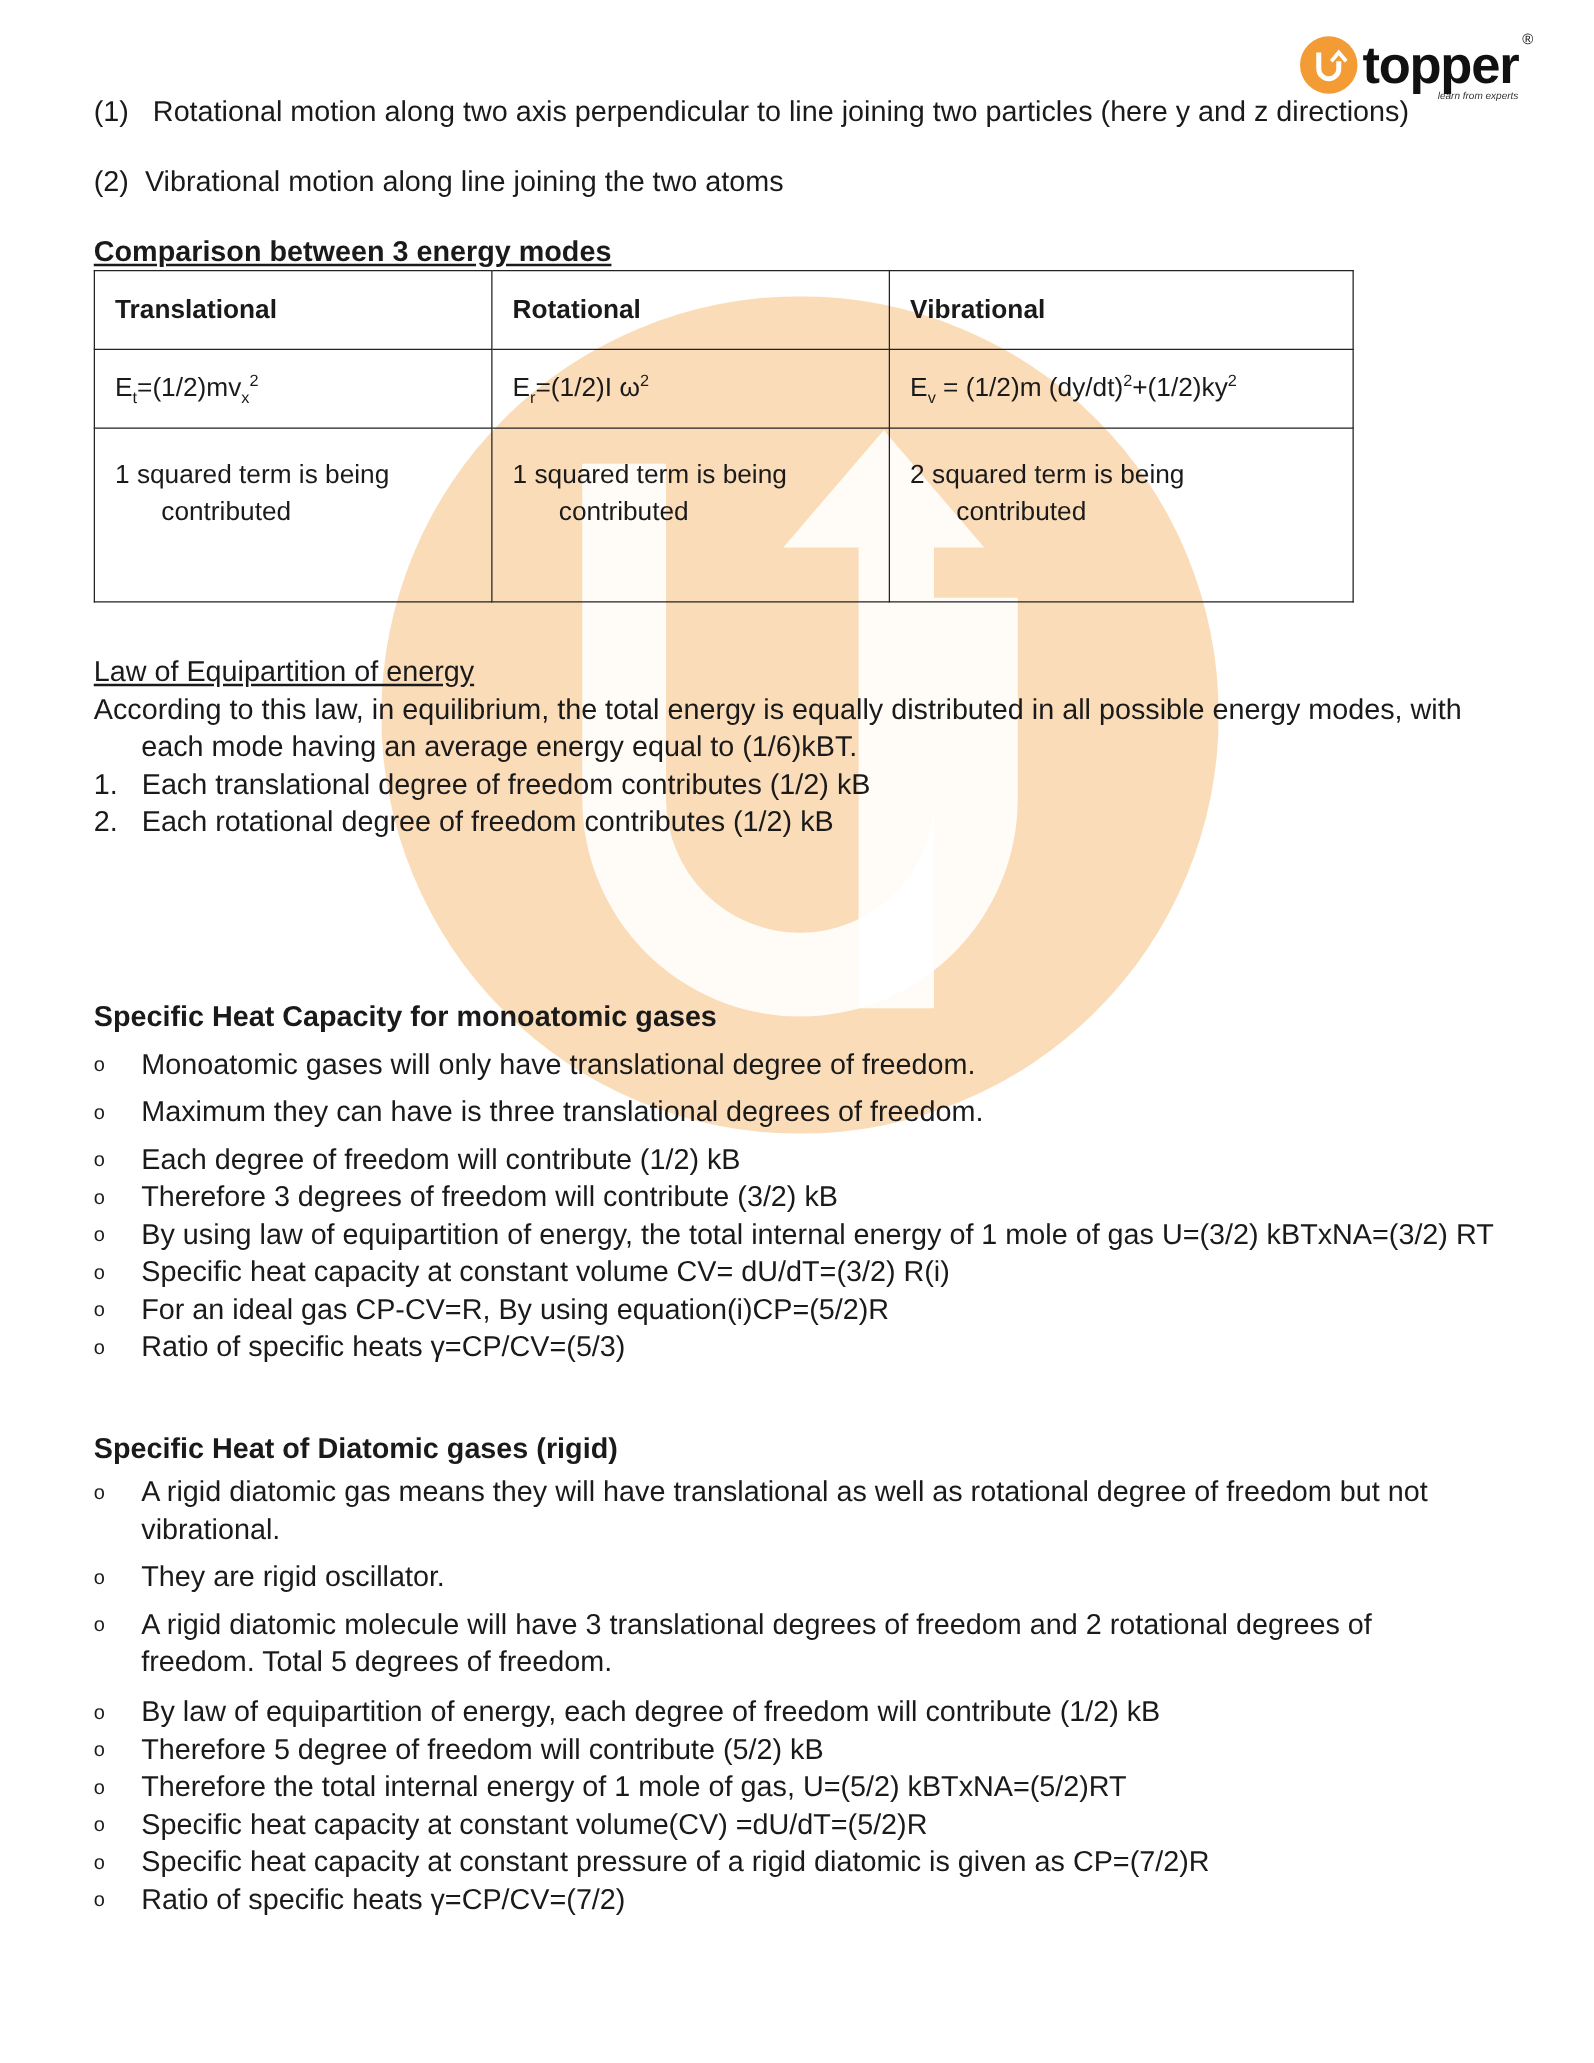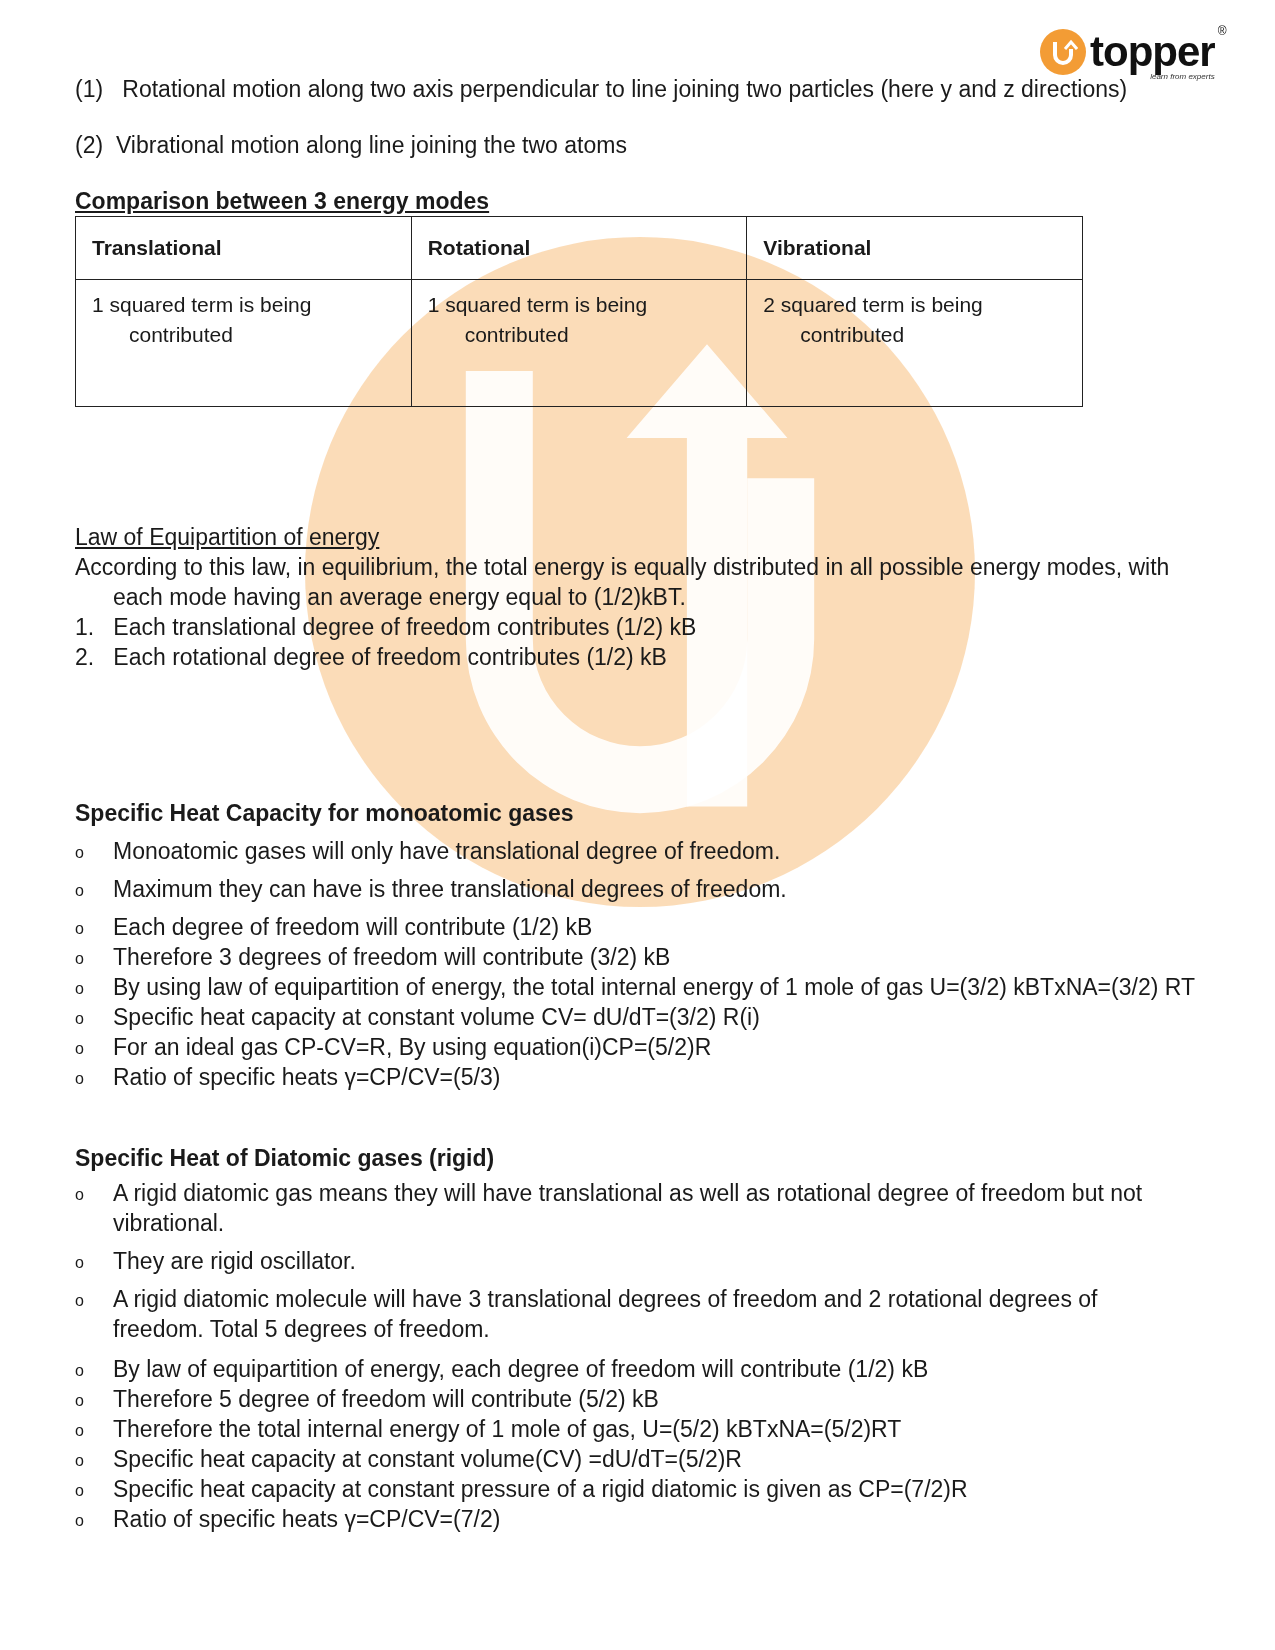--- a/index.html
+++ b/index.html
@@ -14,21 +14,21 @@
   sub, sup { font-size: 13px; }
   .logo { position: absolute; left: 1040px; top: 28px; z-index: 2; display: flex; align-items: center; }
   .logo-circle { width: 46px; height: 46px; border-radius: 50%; background: #f39c35; display:flex; align-items:center; justify-content:center; }
   .logo-text { font-weight: bold; font-size: 42px; color: #111; margin-left: 4px; letter-spacing: -1px; }
   .logo-reg { position: absolute; right: -12px; top: -4px; font-size: 12px; color: #111; }
   .logo-tag { position: absolute; right: 0; top: 44px; font-size: 8px; font-style: italic; color: #333; text-align: center; }
   table.cmp { position: absolute; left: 75px; top: 216px; border-collapse: collapse; width: 1008px; }
   table.cmp td { border: 1.5px solid #222; font-size: 21px; padding: 0 16px; vertical-align: top; }
   table.cmp tr.h td { height: 62px; vertical-align: middle; font-weight: bold; }
   table.cmp tr.f td { height: 62px; vertical-align: middle; }
-  table.cmp tr.d td { height: 116px; padding-top: 10px; line-height: 30px; }
+  table.cmp tr.d td { height: 116px; padding-top: 22px; line-height: 30px; }
   .indent2 { padding-left: 37px; display: block; }
   .bullet { position: absolute; font-size: 16px; }
 </style>
 </head>
 <body>
 
 <div class="page">
 
   <svg class="watermark" viewBox="0 0 100 100">
     <circle cx="50" cy="50" r="50" fill="#f39c35" fill-opacity="0.35"></circle>
@@ -60,31 +60,36 @@
 
     <div class="line heading-u" style="left:75px;top:188px;">Comparison between 3 energy modes</div>
 
     <table class="cmp">
       <tbody>
           <tr class="h">
         <td>Translational</td>
         <td>Rotational</td>
         <td>Vibrational</td>
       </tr>
+      <tr class="f">
+        <td>E<sub>t</sub>=(1/2)mv<sub>x</sub><sup>2</sup></td>
+        <td>E<sub>r</sub>=(1/2)I ω<sup>2</sup></td>
+        <td>E<sub>v</sub> = (1/2)m (dy/dt)<sup>2</sup>+(1/2)ky<sup>2</sup></td>
+      </tr>
       <tr class="d">
         <td><span>1 squared term is being</span><span class="indent2">contributed</span></td>
         <td><span>1 squared term is being</span><span class="indent2">contributed</span></td>
         <td><span>2 squared term is being</span><span class="indent2">contributed</span></td>
       </tr>
     </tbody>
       </table>
 
     <div class="line heading-u" style="left:75px;top:524px;font-weight:normal;">Law of Equipartition of energy</div>
     <div class="line" style="left:75px;top:554px;">According to this law, in equilibrium, the total energy is equally distributed in all possible energy modes, with</div>
-    <div class="line" style="left:113px;top:584px;">each mode having an average energy equal to (1/2)kBT.</div>
+    <div class="line" style="left:113px;top:584px;">each mode having an average energy equal to (1/6)kBT.</div>
     <div class="line" style="left:75px;top:614px;"><span>1.</span>&nbsp;&nbsp;&nbsp;<span>Each translational degree of freedom contributes (1/2) kB</span></div>
     <div class="line" style="left:75px;top:644px;"><span>2.</span>&nbsp;&nbsp;&nbsp;<span>Each rotational degree of freedom contributes (1/2) kB</span></div>
 
     <div class="line heading-b" style="left:75px;top:800px;">Specific Heat Capacity for monoatomic gases</div>
     <div id="mono-list">
         <div class="bullet" style="top: 844px; left: 75px;">o</div>
         <div class="line" style="top: 838px; left: 113px;">Monoatomic gases will only have translational degree of freedom.</div>
         <div class="bullet" style="top: 882px; left: 75px;">o</div>
         <div class="line" style="top: 876px; left: 113px;">Maximum they can have is three translational degrees of freedom.</div>
         <div class="bullet" style="top: 920px; left: 75px;">o</div>

